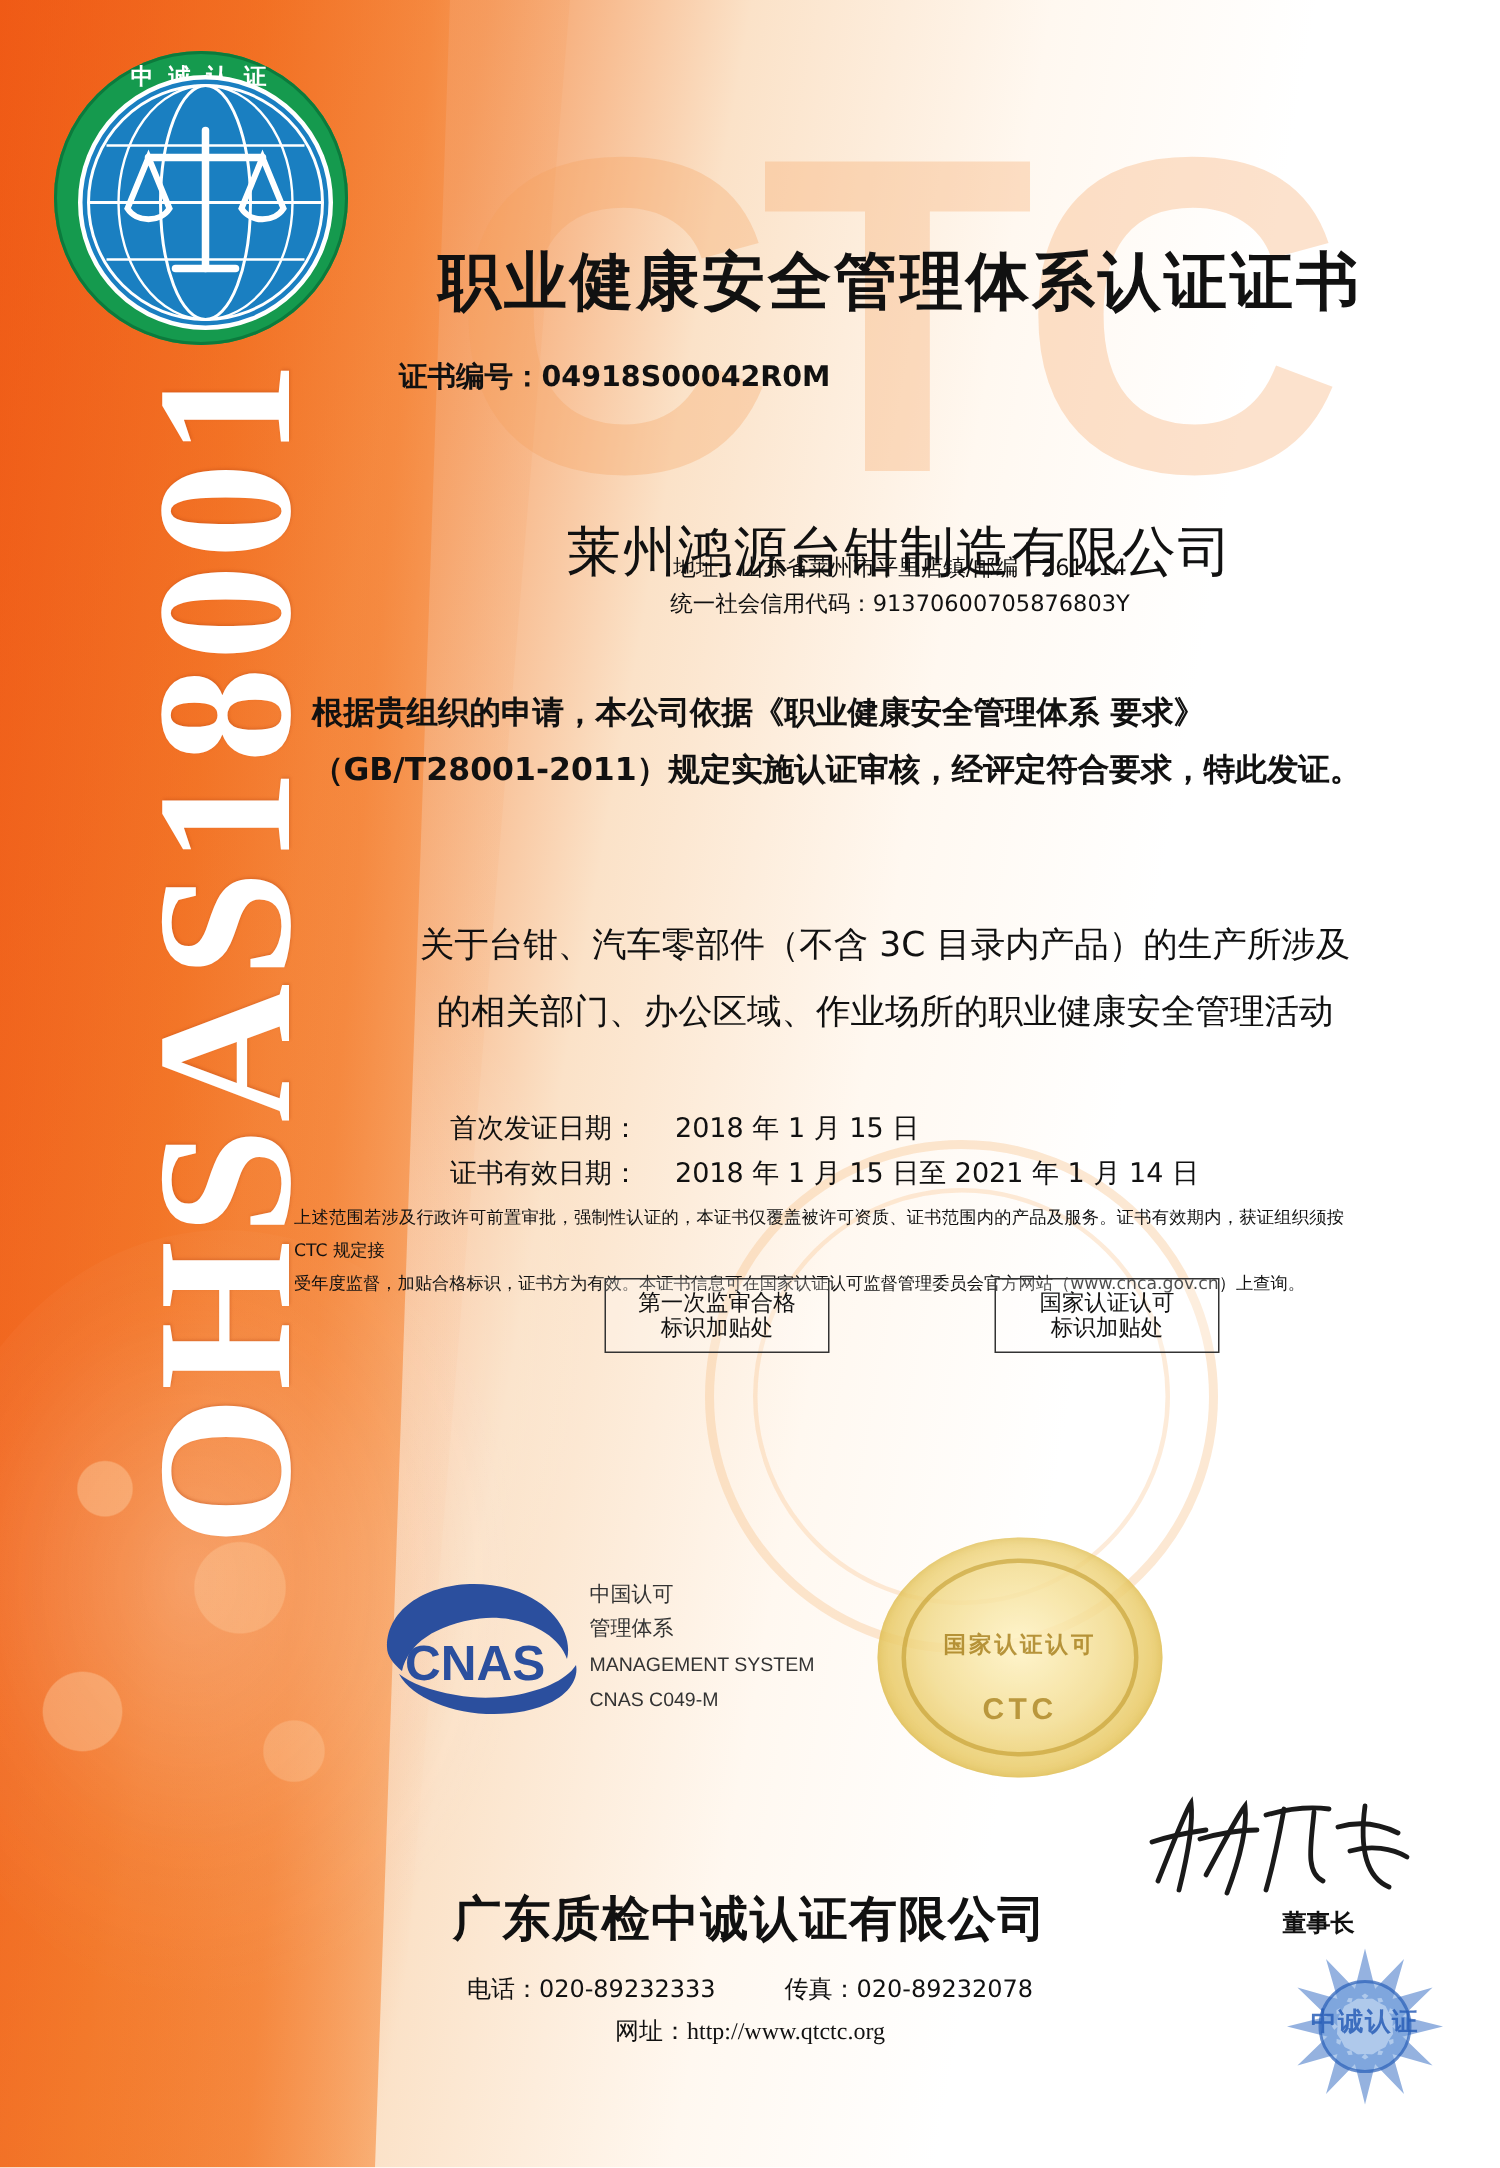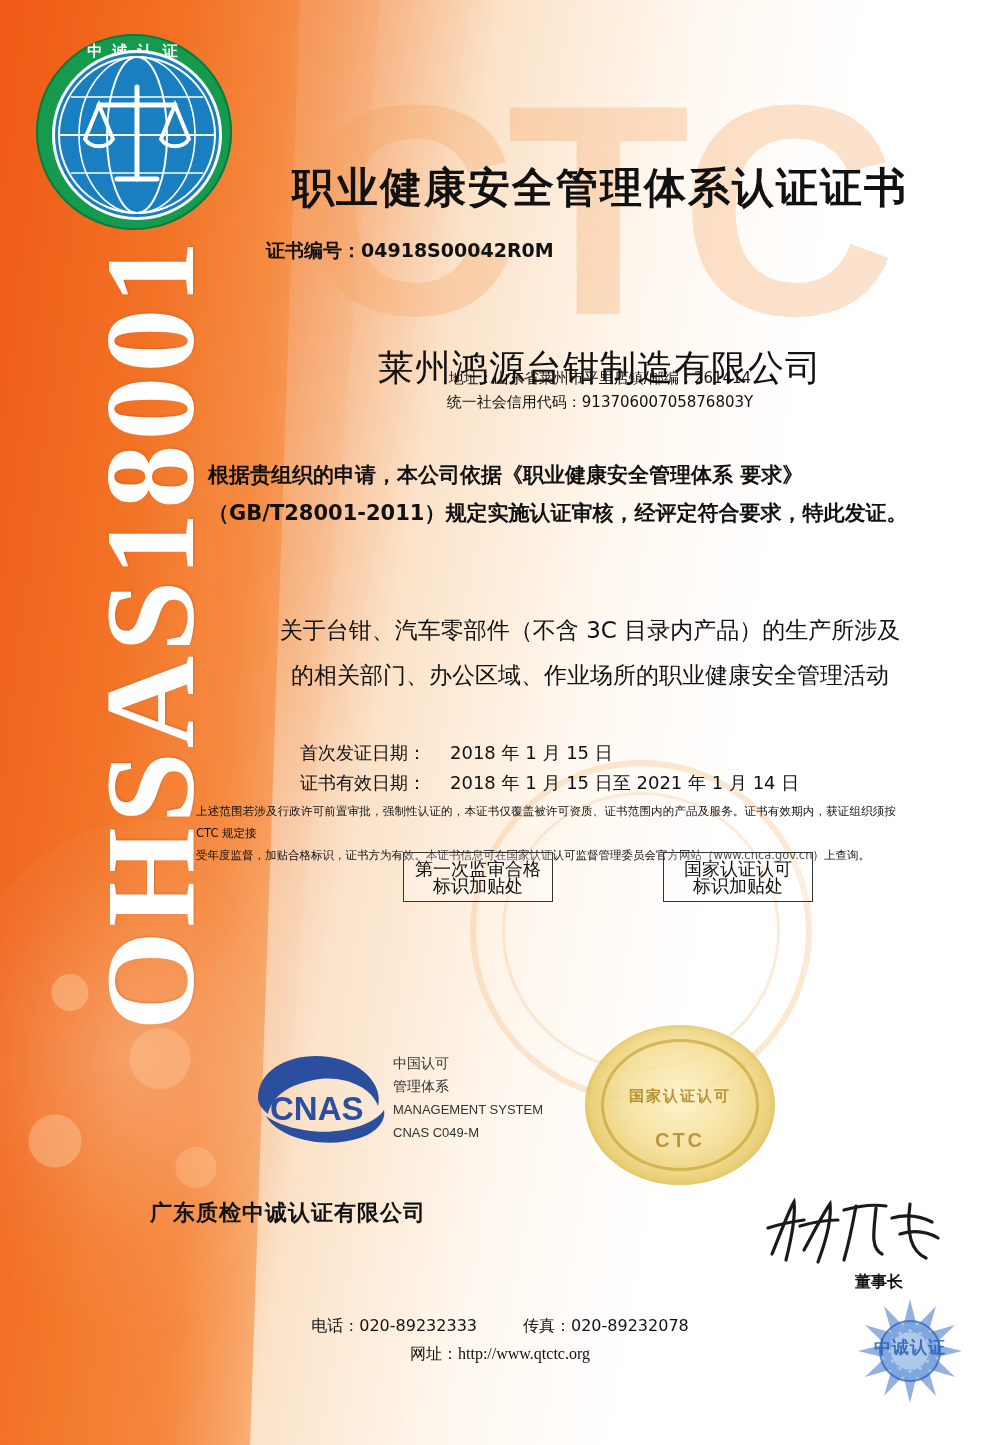--- a/index.html
+++ b/index.html
@@ -146,21 +146,21 @@
   .dates .lbl{display:inline-block;width:150px;}
   .fineprint{
     position:absolute;left:196px;top:800px;width:700px;
     font-size:11.5px;color:#111;line-height:22px;
     font-family:"DejaVu Sans", sans-serif;
     text-align:justify;
   }
   .stampbox{
     position:absolute;top:852px;width:150px;height:50px;
     border:1px solid #333;background:rgba(255,255,255,0.25);
-    font-size:18px;color:#111;line-height:17px;text-align:center;
+    font-size:15px;color:#111;line-height:17px;text-align:center;
     padding-top:7px;box-sizing:border-box;
     font-family:"DejaVu Sans", sans-serif;
   }
   .stampbox.b1{left:403px;}
   .stampbox.b2{left:663px;}
   
   .cnas{position:absolute;left:250px;top:1040px;width:330px;height:120px;}
   .cnas svg{position:absolute;left:0;top:6px;}
   .cnas-text{
     position:absolute;left:143px;top:12px;
@@ -187,22 +187,22 @@
     font-size:15px;color:rgba(165,125,25,.8);font-weight:bold;
     font-family:"DejaVu Sans",sans-serif;letter-spacing:2px;
   }
   .seal .ctc{
     position:absolute;left:0;top:104px;width:190px;text-align:center;
     font-size:20px;color:rgba(165,125,25,.75);font-weight:bold;
     font-family:"Liberation Sans",sans-serif;letter-spacing:3px;
   }
   
   .issuer{
-    position:absolute;left:150px;top:1198px;width:700px;
-    font-size:22px;font-weight:bold;color:#111;letter-spacing:1px;
+    position:absolute;left:150px;top:1258px;width:700px;text-align:center;
+    font-size:32px;font-weight:bold;color:#111;letter-spacing:1px;
     font-family:"DejaVu Sans", sans-serif;
   }
   .footer{
     position:absolute;left:150px;top:1312px;width:700px;text-align:center;
     font-size:16px;color:#111;line-height:28px;
     font-family:"DejaVu Sans", sans-serif;
   }
   .footer .sp{display:inline-block;width:46px;}
   .footer .url{font-family:"Liberation Serif",serif;}
   .signature{

